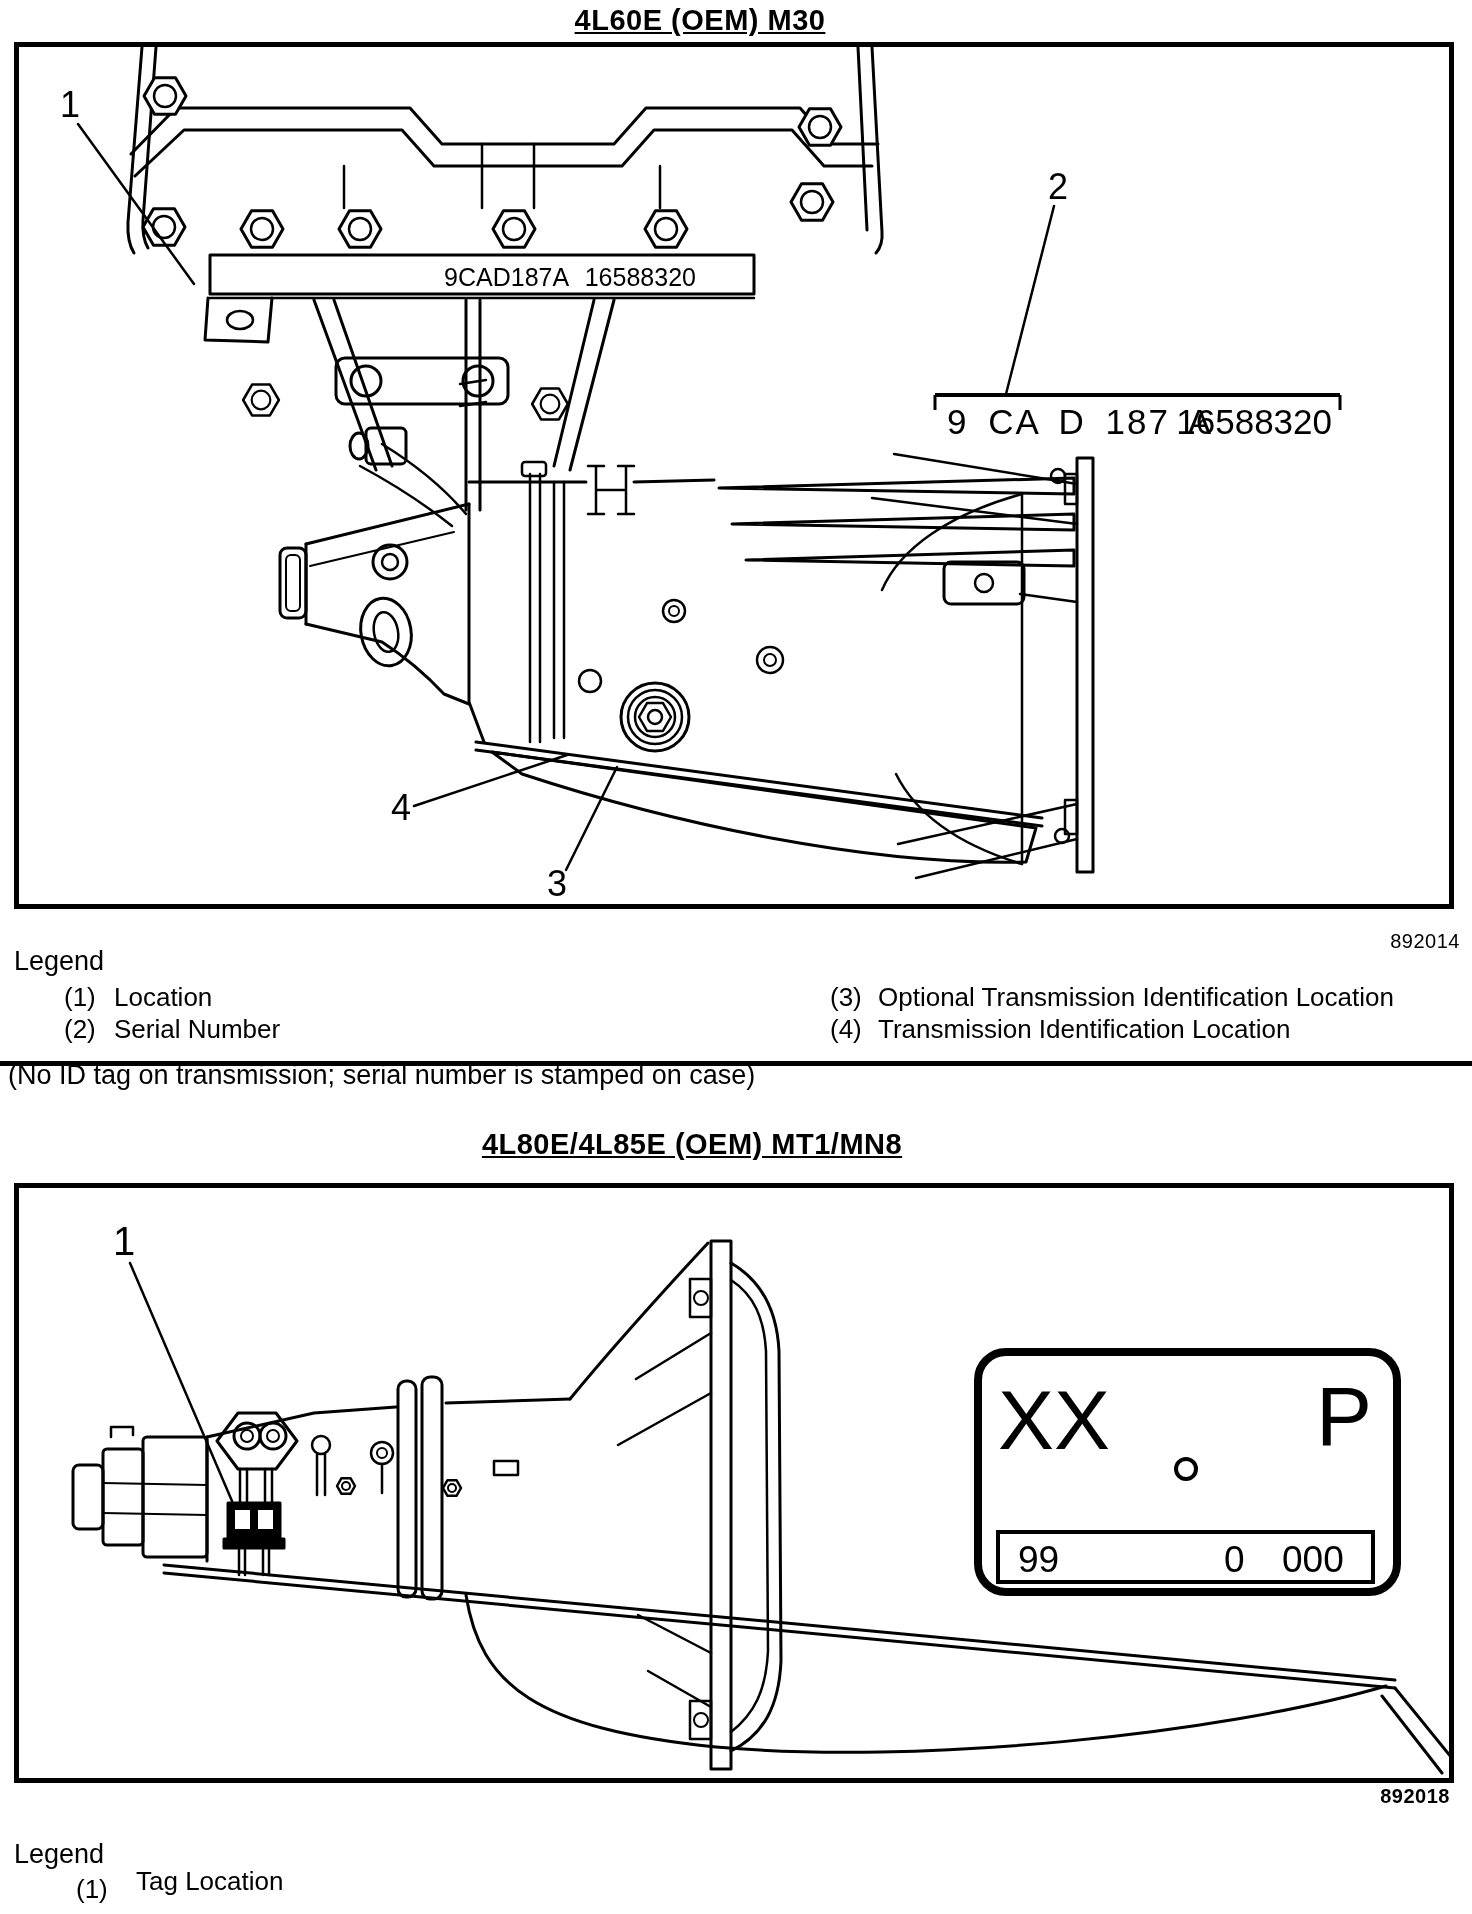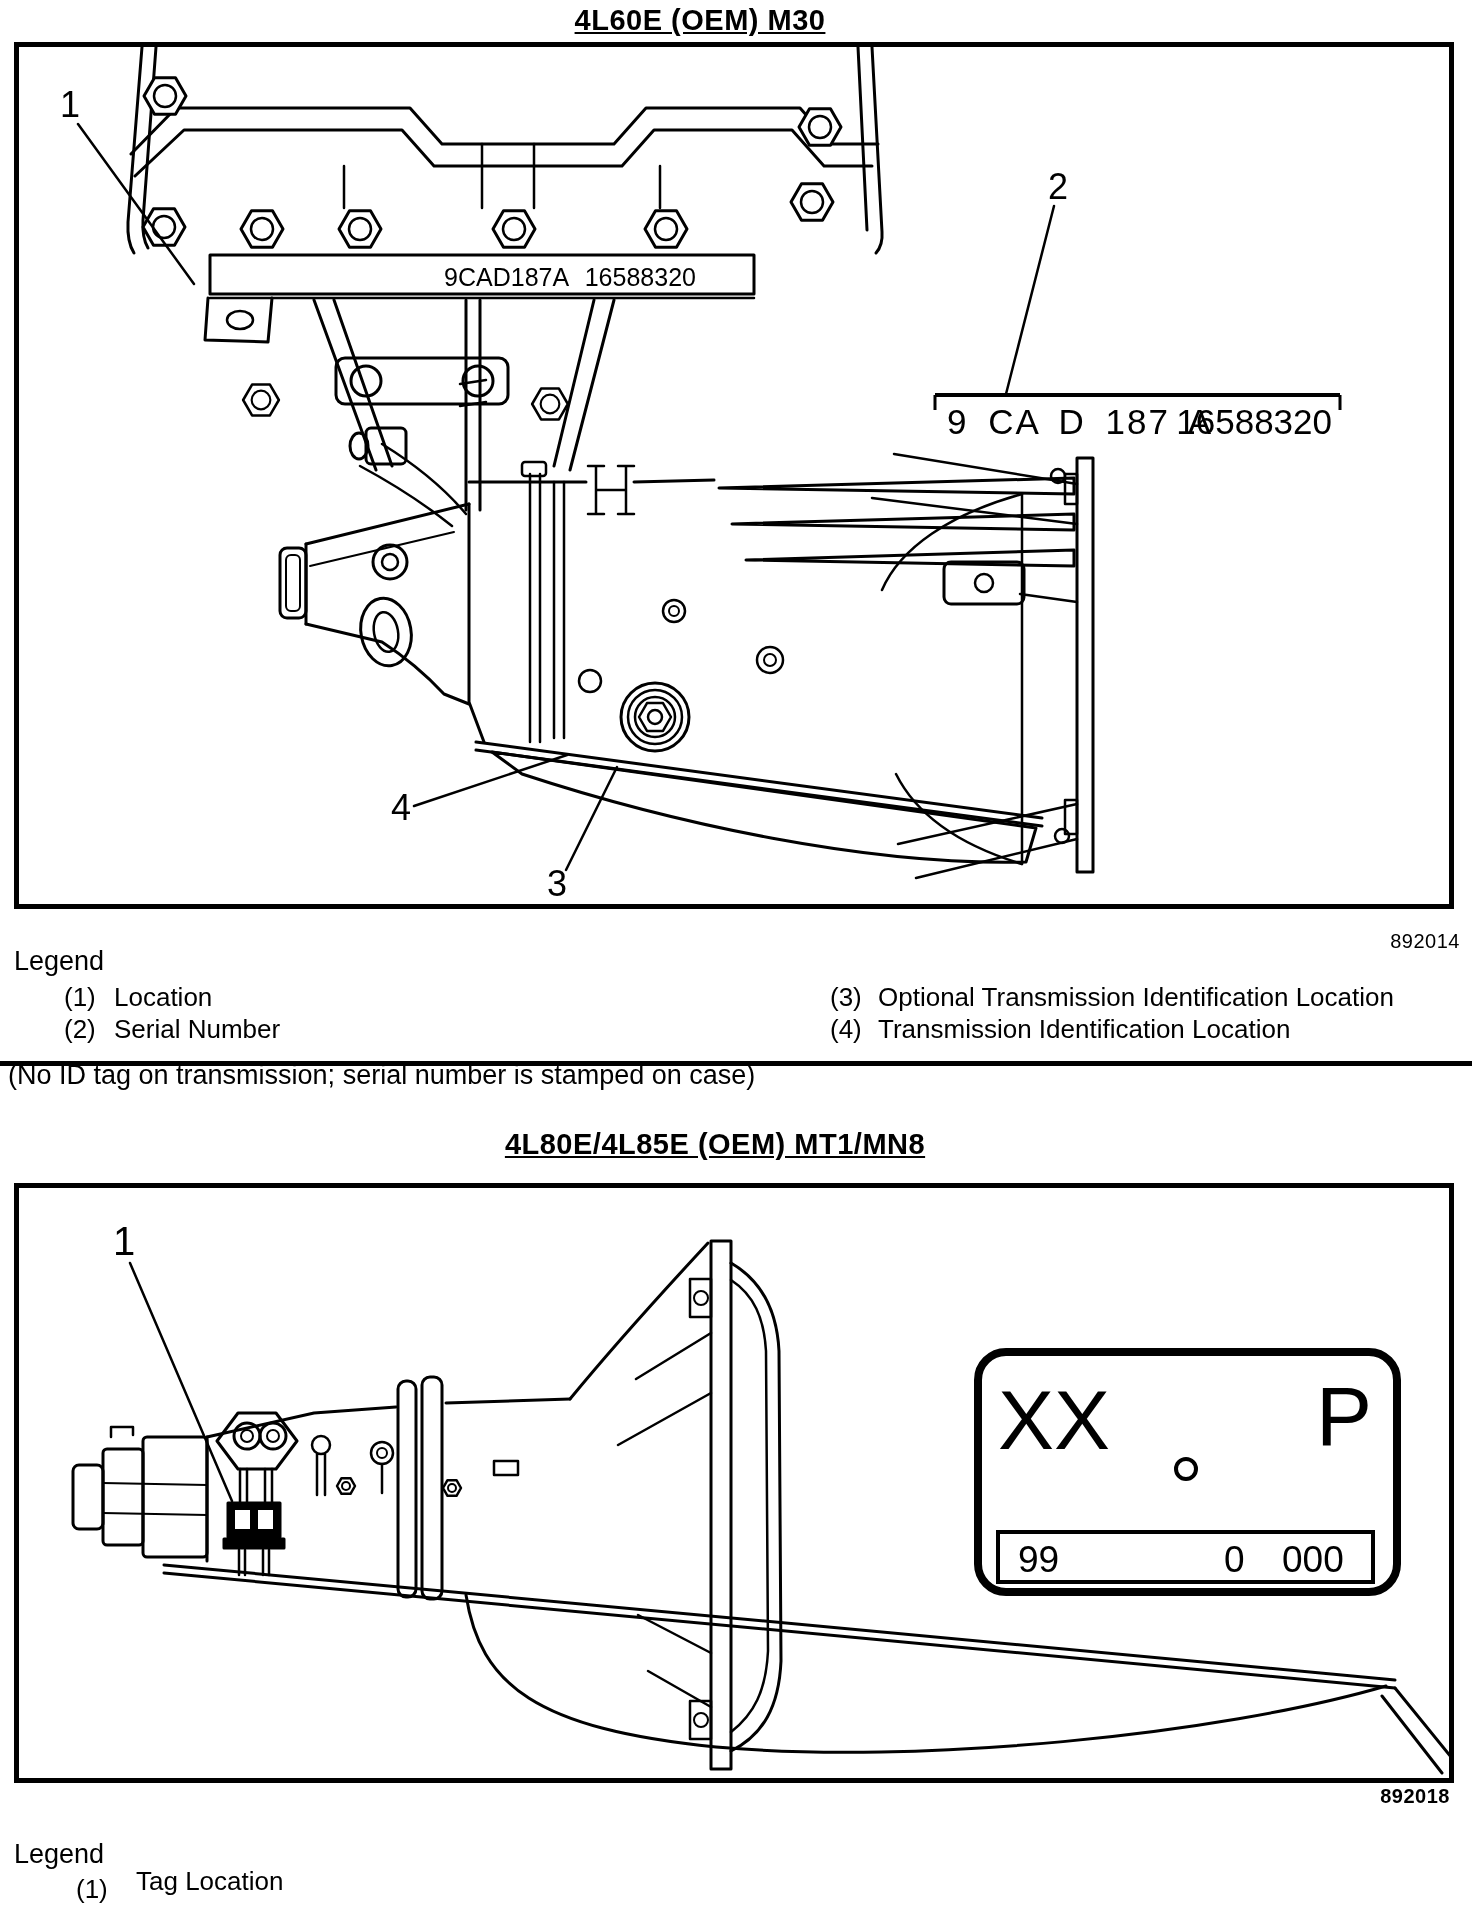--- a/index.html
+++ b/index.html
@@ -2,21 +2,21 @@
 <html><head>
 <meta charset="utf-8">
 <style>
   html,body{margin:0;padding:0;background:#ffffff;}
   .page{
     position:relative;width:1472px;height:1914px;background:#ffffff;color:#000000;
     font-family:"Liberation Sans",sans-serif;overflow:hidden;
   }
   .title{position:absolute;left:0;text-align:center;font-weight:bold;font-size:29px;letter-spacing:.5px;white-space:nowrap;text-decoration:underline;}
   #title1{top:4px;width:1400px;}
-  #title2{top:1128px;width:1384px;padding-left:23px;}
+  #title2{top:1128px;width:1384px;}
   .fignum{position:absolute;font-size:20px;letter-spacing:.5px;}
   #fignum1{top:914px;right:12px;margin-top:16px;}
   #fignum2{top:1785px;right:22px;font-weight:bold;}
   .lhead{position:absolute;font-weight:normal;font-size:27px;}
   .ltext{position:absolute;font-size:26px;white-space:nowrap;}
   .note{position:absolute;left:8px;top:1060px;font-size:27px;white-space:nowrap;}
   .rule{position:absolute;left:0;top:1061px;width:1472px;height:5px;background:#000;}
   svg{position:absolute;display:block;}
   svg text{font-family:"Liberation Sans",sans-serif;fill:#000;stroke:none;}
   #fig1{left:14px;top:42px;width:1440px;height:868px;}

